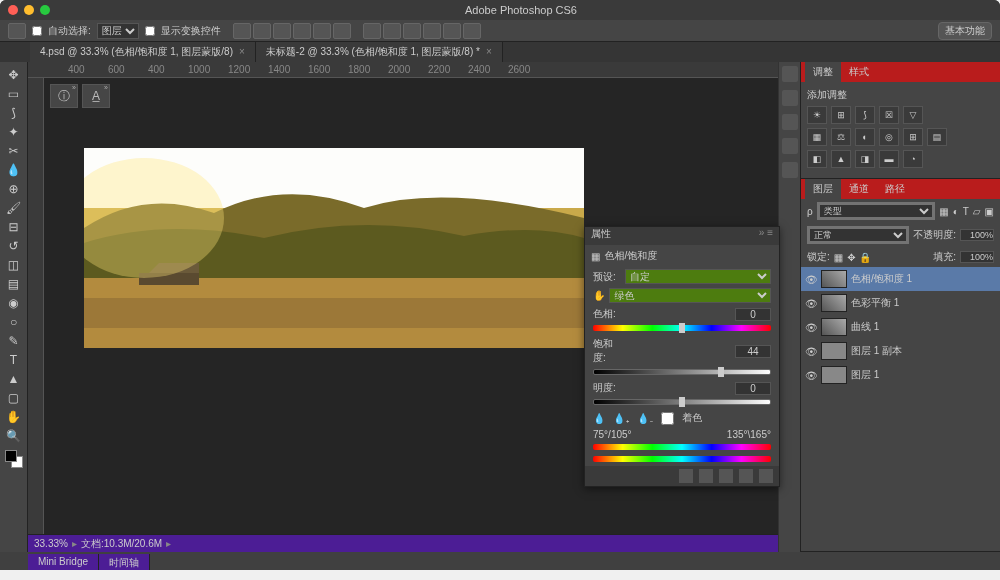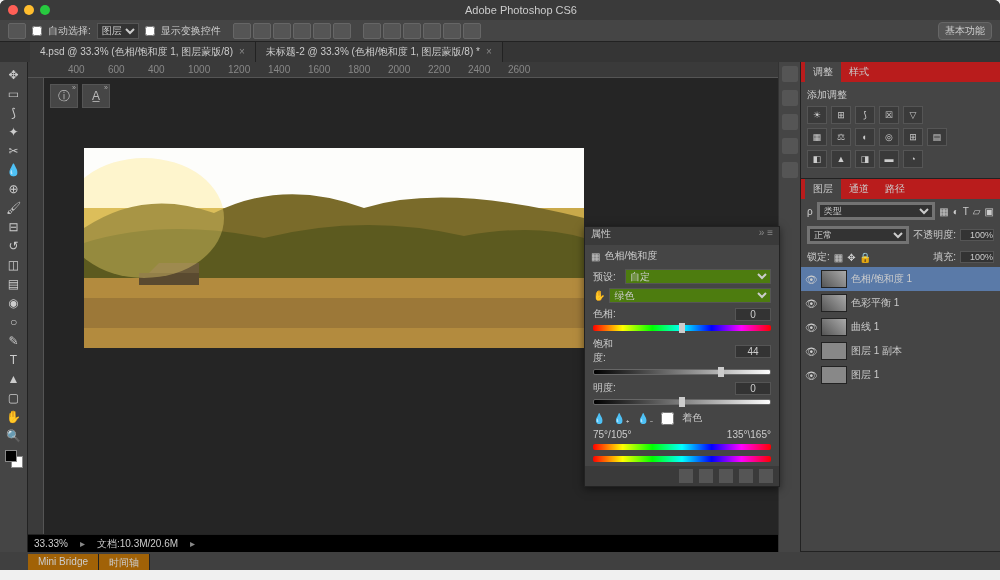--- a/index.html
+++ b/index.html
@@ -28,23 +28,23 @@
 .canvasarea { flex: 1; background: #252525; position: relative; overflow: hidden; }
 .ruler-h { height: 16px; background: #3a3a3a; border-bottom: 1px solid #555; position: relative; overflow: hidden; font-size: 7px; color: #888; }
 .ruler-h span { position: absolute; top: 2px; }
 .ruler-v { width: 16px; background: #3a3a3a; border-right: 1px solid #555; position: absolute; left: 0; top: 16px; bottom: 0; }
 .docwrap { position: absolute; left: 16px; top: 16px; right: 0; bottom: 20px; overflow: hidden; }
 .minibtns { position: absolute; top: 6px; left: 6px; display: flex; gap: 4px; }
 .minibtns .btn { width: 28px; height: 24px; background: #464646; border: 1px solid #555; display: flex; align-items: center; justify-content: center; color: #bbb; font-size: 12px; position: relative; }
 .minibtns .btn::after { content: "»"; position: absolute; top: -1px; right: 1px; font-size: 7px; color: #aaa; }
 .image { position: absolute; top: 70px; left: 40px; width: 500px; height: 200px; background: #fff; }
 .landscape { width: 100%; height: 100%; }
-.statusbar { position: absolute; bottom: 0; left: 0; right: 0; height: 18px; background: #000000; display: flex; align-items: center; padding: 0 6px; gap: 12px; color: #ccc; font-size: 10px; border-top: 1px solid #222; }
+.statusbar { position: absolute; bottom: 0; left: 0; right: 0; height: 18px; background: #4c1d95; display: flex; align-items: center; padding: 0 6px; gap: 4px; color: #ccc; font-size: 10px; border-top: 1px solid #222; }
 .bottabs { position: absolute; bottom: 0; left: 28px; height: 16px; display: flex; }
-.bottab { padding: 2px 10px; background: #a16207; color: #ccc; font-size: 10px; border-right: 1px solid #222; cursor: pointer; }
+.bottab { padding: 2px 10px; background: #4c1d95; color: #ccc; font-size: 10px; border-right: 1px solid #222; cursor: pointer; }
 .panels { width: 200px; background: #454545; border-left: 1px solid #222; display: flex; flex-direction: column; }
 .dock { width: 22px; background: #454545; border-left: 1px solid #333; display: flex; flex-direction: column; align-items: center; padding: 4px 0; gap: 8px; }
 .dock .di { width: 16px; height: 16px; background: #555; border-radius: 2px; cursor: pointer; }
 .panelgroup { border-bottom: 1px solid #222; }
 .paneltabs { height: 20px; display: flex; align-items: center; background: #b91c1c; padding: 0 4px; }
 .ptab { padding: 3px 8px; color: #ccc; font-size: 10px; cursor: pointer; }
 .ptab.active { background: #454545; }
 .panelbody { padding: 6px; color: #ccc; font-size: 10px; }
 .adjrow { display: flex; gap: 4px; margin-bottom: 4px; }
 .adjbtn { width: 20px; height: 18px; background: #3a3a3a; border: 1px solid #555; cursor: pointer; display: flex; align-items: center; justify-content: center; font-size: 9px; }

